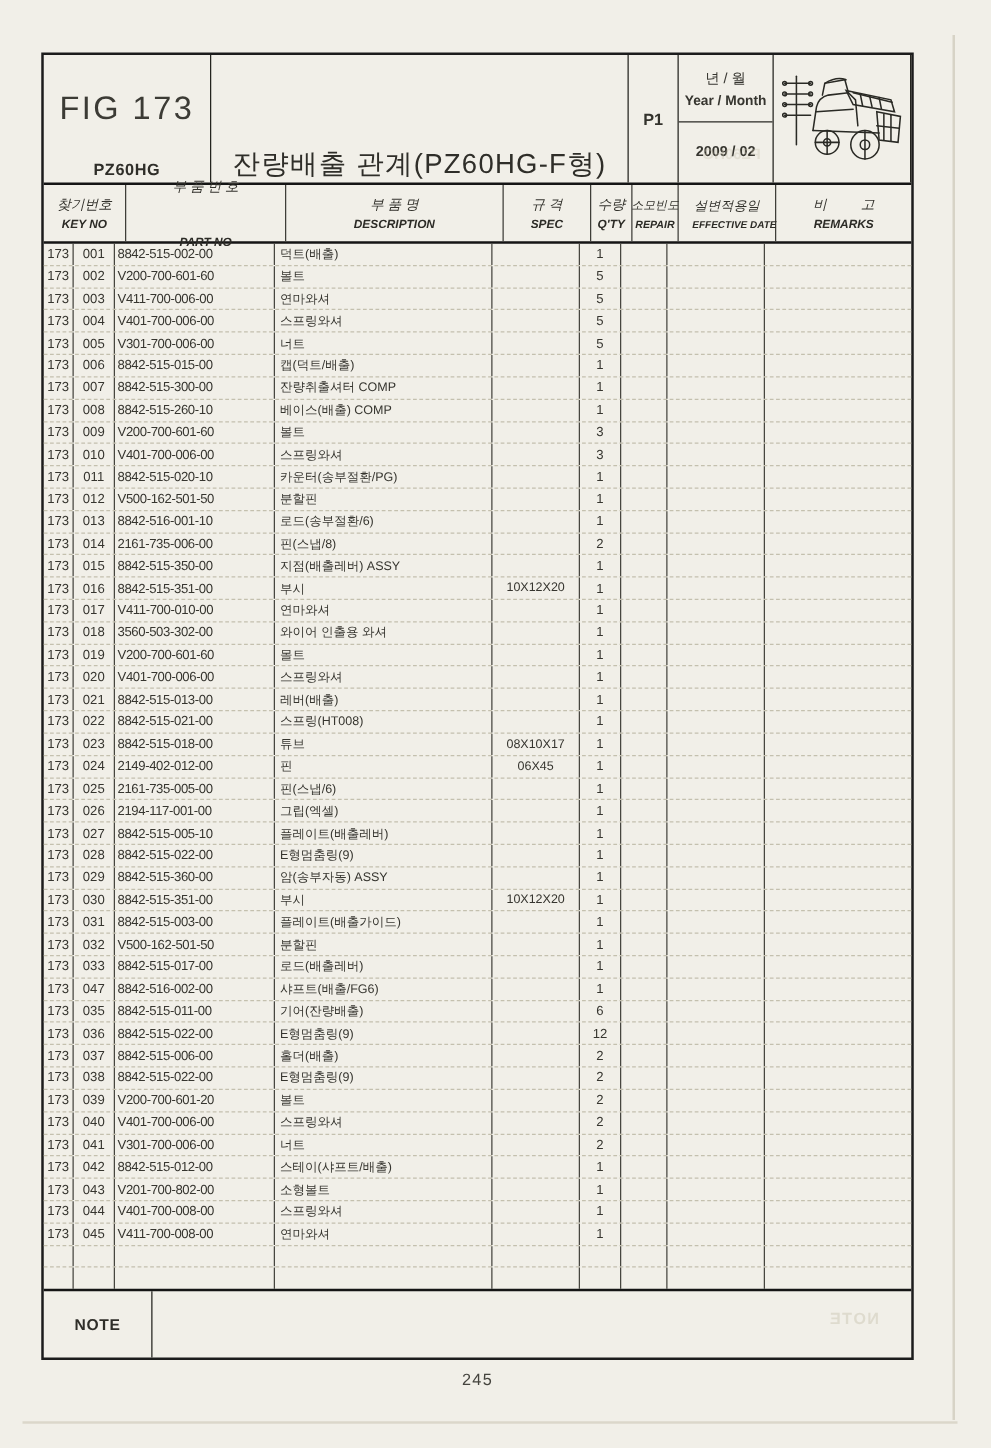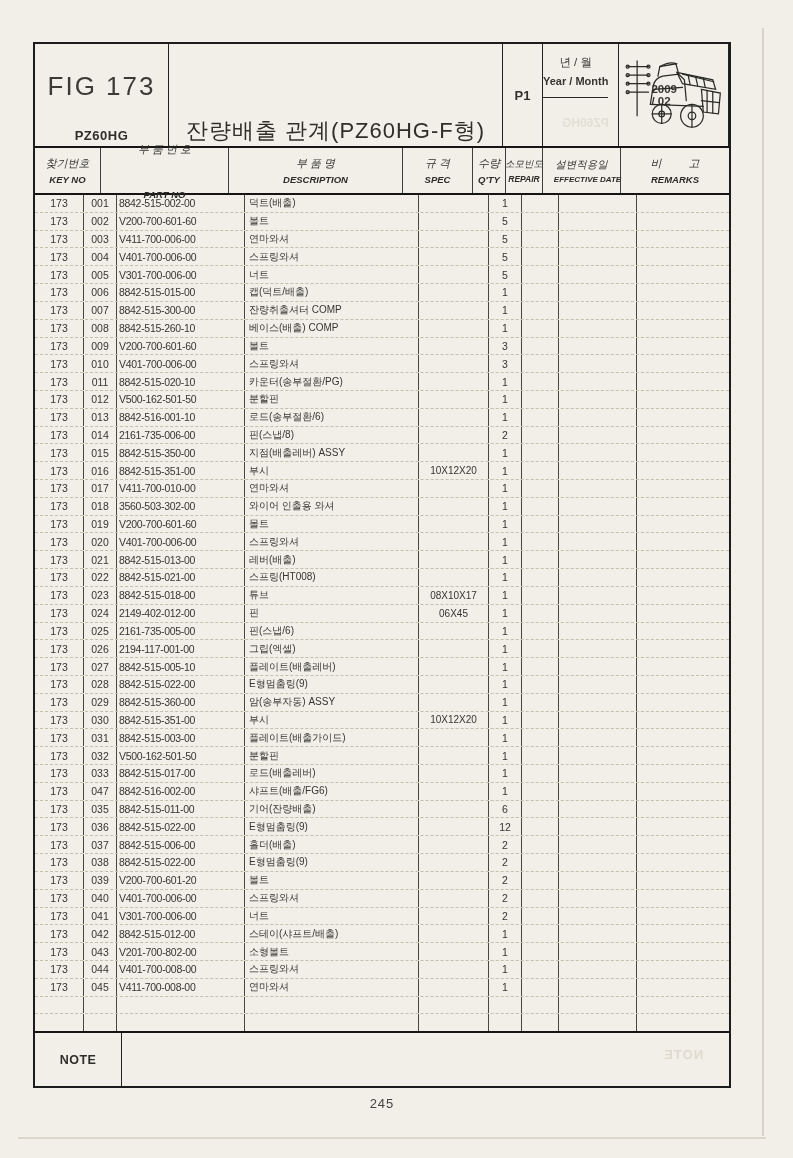--- a/index.html
+++ b/index.html
@@ -30,21 +30,21 @@
   .cell:last-child { border-right:none; }
 
   
   .head { height:104px; border-bottom:2px solid #151515; }
   .fig-cell { width:134px; display:flex; flex-direction:column; align-items:center; justify-content:flex-end; }
   .fig-no { font-size:26px; letter-spacing:2px; color:#3c3b35; margin-bottom:26px;margin-top:44px; }
   .model  { font-size:13px; font-weight:bold; letter-spacing:.5px; margin-bottom:3px; color:#2f2e29; }
   .title-cell { width:334px; display:flex; align-items:flex-end; justify-content:center; }
   .title-cell span { font-size:22px; letter-spacing:1px; color:#2f2e29; }
   .p1-cell { width:40px; display:flex; align-items:center; justify-content:center; font-size:13px; font-weight:bold; color:#33322c; }
-  .year-cell { width:76px; display:flex; font-size:11.5px;gap:43px; }
+  .year-cell { width:76px; display:flex; flex-direction:column; font-size:11.5px; }
   .ym-top { flex:none; height:54px; border-bottom:1.2px solid #2a2a25; display:flex; flex-direction:column; align-items:center; justify-content:center; gap:5px; }
   .ym-top .ko { font-size:11.5px; }
   .ym-top .en { font-size:11px; font-weight:bold; }
   .ym-date { flex:1; display:flex; align-items:center; justify-content:center; font-weight:bold; font-size:11.5px; }
   .illu-cell { width:110px; display:flex; align-items:center; justify-content:center; }
   .illu-cell svg { width:104px; height:96px; }
 
   .ghost { position:absolute; transform:scaleX(-1); color:#c9c3b0; pointer-events:none; }
   .ghost-model { right:120px; top:72px; font-size:12px; font-weight:bold; opacity:.35; }
   .ghost-note  { right:26px;  top:14px; font-size:13px; font-weight:bold; letter-spacing:1px; opacity:.45; }
@@ -63,21 +63,21 @@
   .ch-rep { width:37px; } .ch-rep .ko { font-size:9.5px; } .ch-rep .en { font-size:8.5px; }
   .ch-eff { width:78px; } .ch-eff .ko { font-size:10.5px; } .ch-eff .en { font-size:8px;padding-left:12px; }
   .ch-rem { flex:1; } .ch-rem .ko { letter-spacing:12px; text-indent:12px; }
 
   
   .tbody { flex:1; display:flex; flex-direction:column; }
   .trow { flex:1; display:flex; border-bottom:1px dashed #c4c0ae; }
   .trow:last-child { border-bottom:none; }
   .c { border-right:1px solid #47463f; display:flex; align-items:center; overflow:hidden; white-space:nowrap; }
   .c:last-child { border-right:none; }
-  .c.fig  { width:49px; justify-content:center; font-size:10.5px; }
+  .c.fig  { width:24px; justify-content:center; font-size:10.5px; }
   .c.idx  { width:33px; justify-content:center; font-size:10.5px; }
   .c.part { width:128px; padding-left:2px; font-size:10.5px; letter-spacing:-.3px; }
   .c.desc { width:174px; padding-left:4px; font-size:10px; }
   .c.spec { width:70px; justify-content:center; font-size:10px; }
   .c.qty  { width:33px; justify-content:center; font-size:10.5px; }
   .c.repair { width:37px; }
   .c.eff  { width:78px; }
   .c.rem  { flex:1; }
 
   

